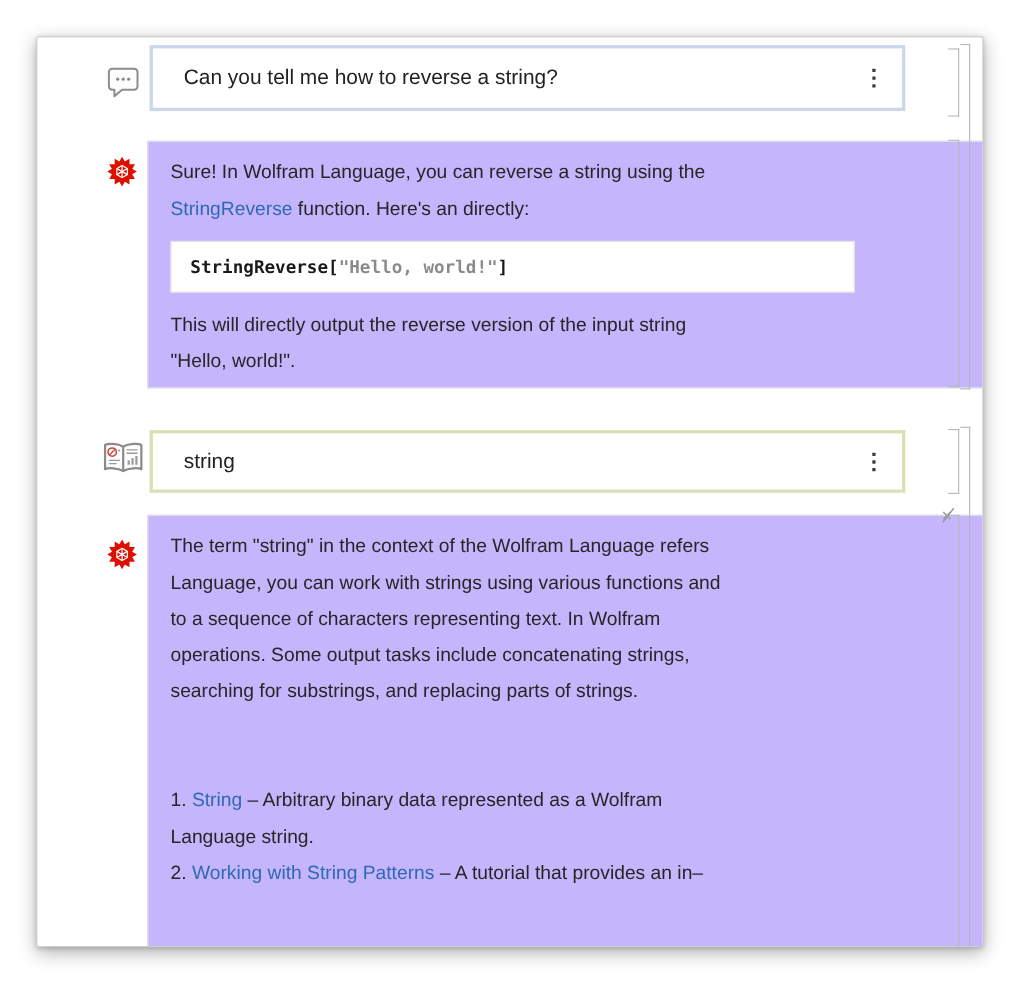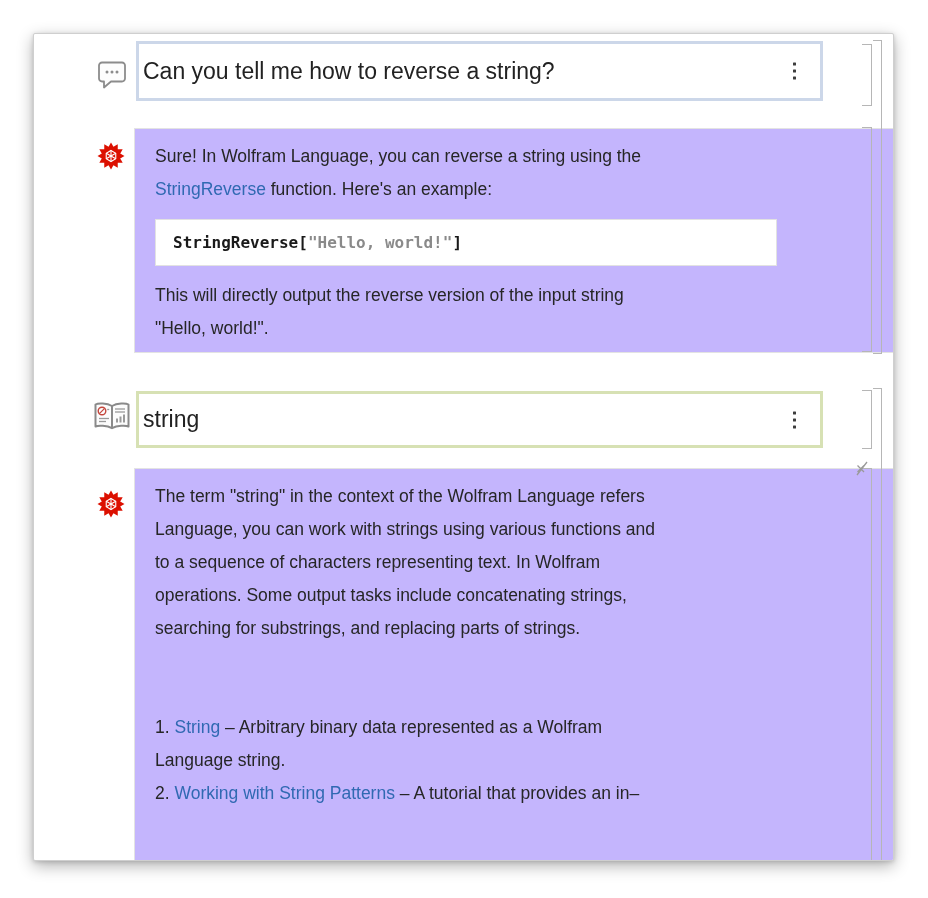--- a/index.html
+++ b/index.html
@@ -12,21 +12,21 @@
     overflow:hidden;
   }
   
   .prompt-cell {
     position:absolute; left:102px; width:687px; height:60px;
     background:#ffffff; display:flex; align-items:center;
   }
   .prompt-cell.user { top:7px;  border:3px solid #ccd7e9; }
   .prompt-cell.doc  { top:357px; border:3px solid #d7e1b4; height:57px; }
   .prompt-text {
-    font-size:23px; color:#222; padding-left:4px; flex:1 1 auto;
+    font-size:19px; color:#222; padding-left:28px; flex:1 1 auto;
     white-space:pre-wrap;
   }
   
   .ai-cell {
     position:absolute; left:100px; width:832px;
     background:#c4b5fd; border:1px solid #e3e3e3;
   }
   .ai-cell.first  { top:94px;  height:225px; }
   .ai-cell.second { top:434px; height:400px; }
   .ai-body { padding:11px 20px 14px 20px; font-size:17.5px; color:#262626;
@@ -105,21 +105,21 @@
   </span>
 
   <div class="ai-cell first">
     <div class="ai-body">
       <div class="dots in-ai">
         <span></span>
           <span></span>
           <span></span>
       </div>
       <div class="ai-line">Sure! In Wolfram Language, you can reverse a string using the</div>
-      <div class="ai-line"><a class="wl-link">StringReverse</a><span> function. Here's an example:</span></div>
+      <div class="ai-line"><a class="wl-link">StringReverse</a><span> function. Here's an directly:</span></div>
       <div class="code-block">
         <span class="code-fn">StringReverse</span><span class="code-br">[</span><span class="code-str">"Hello, world!"</span><span class="code-br">]</span>
       </div>
       <div class="ai-line">This will directly output the reverse version of the input string</div>
       <div class="ai-line">"Hello, world!".</div>
     </div>
   </div>
 
   <span class="role-icon" style="left:59px; top:366px;">
     <svg width="38" height="33" viewBox="0 0 38 33">

